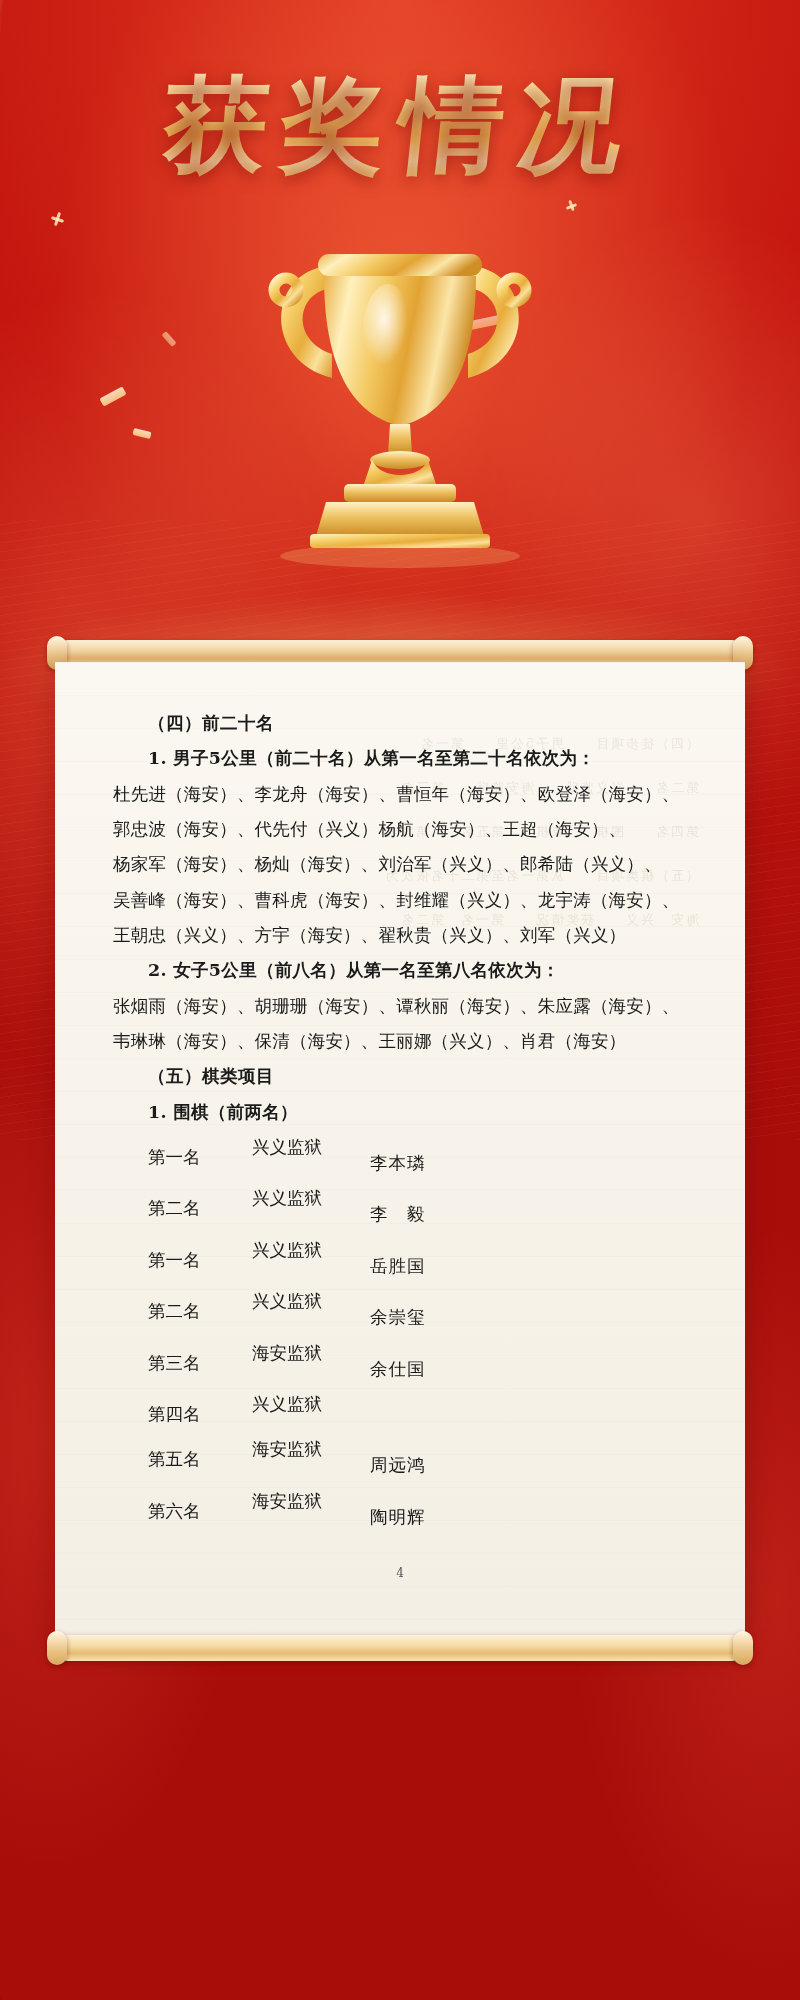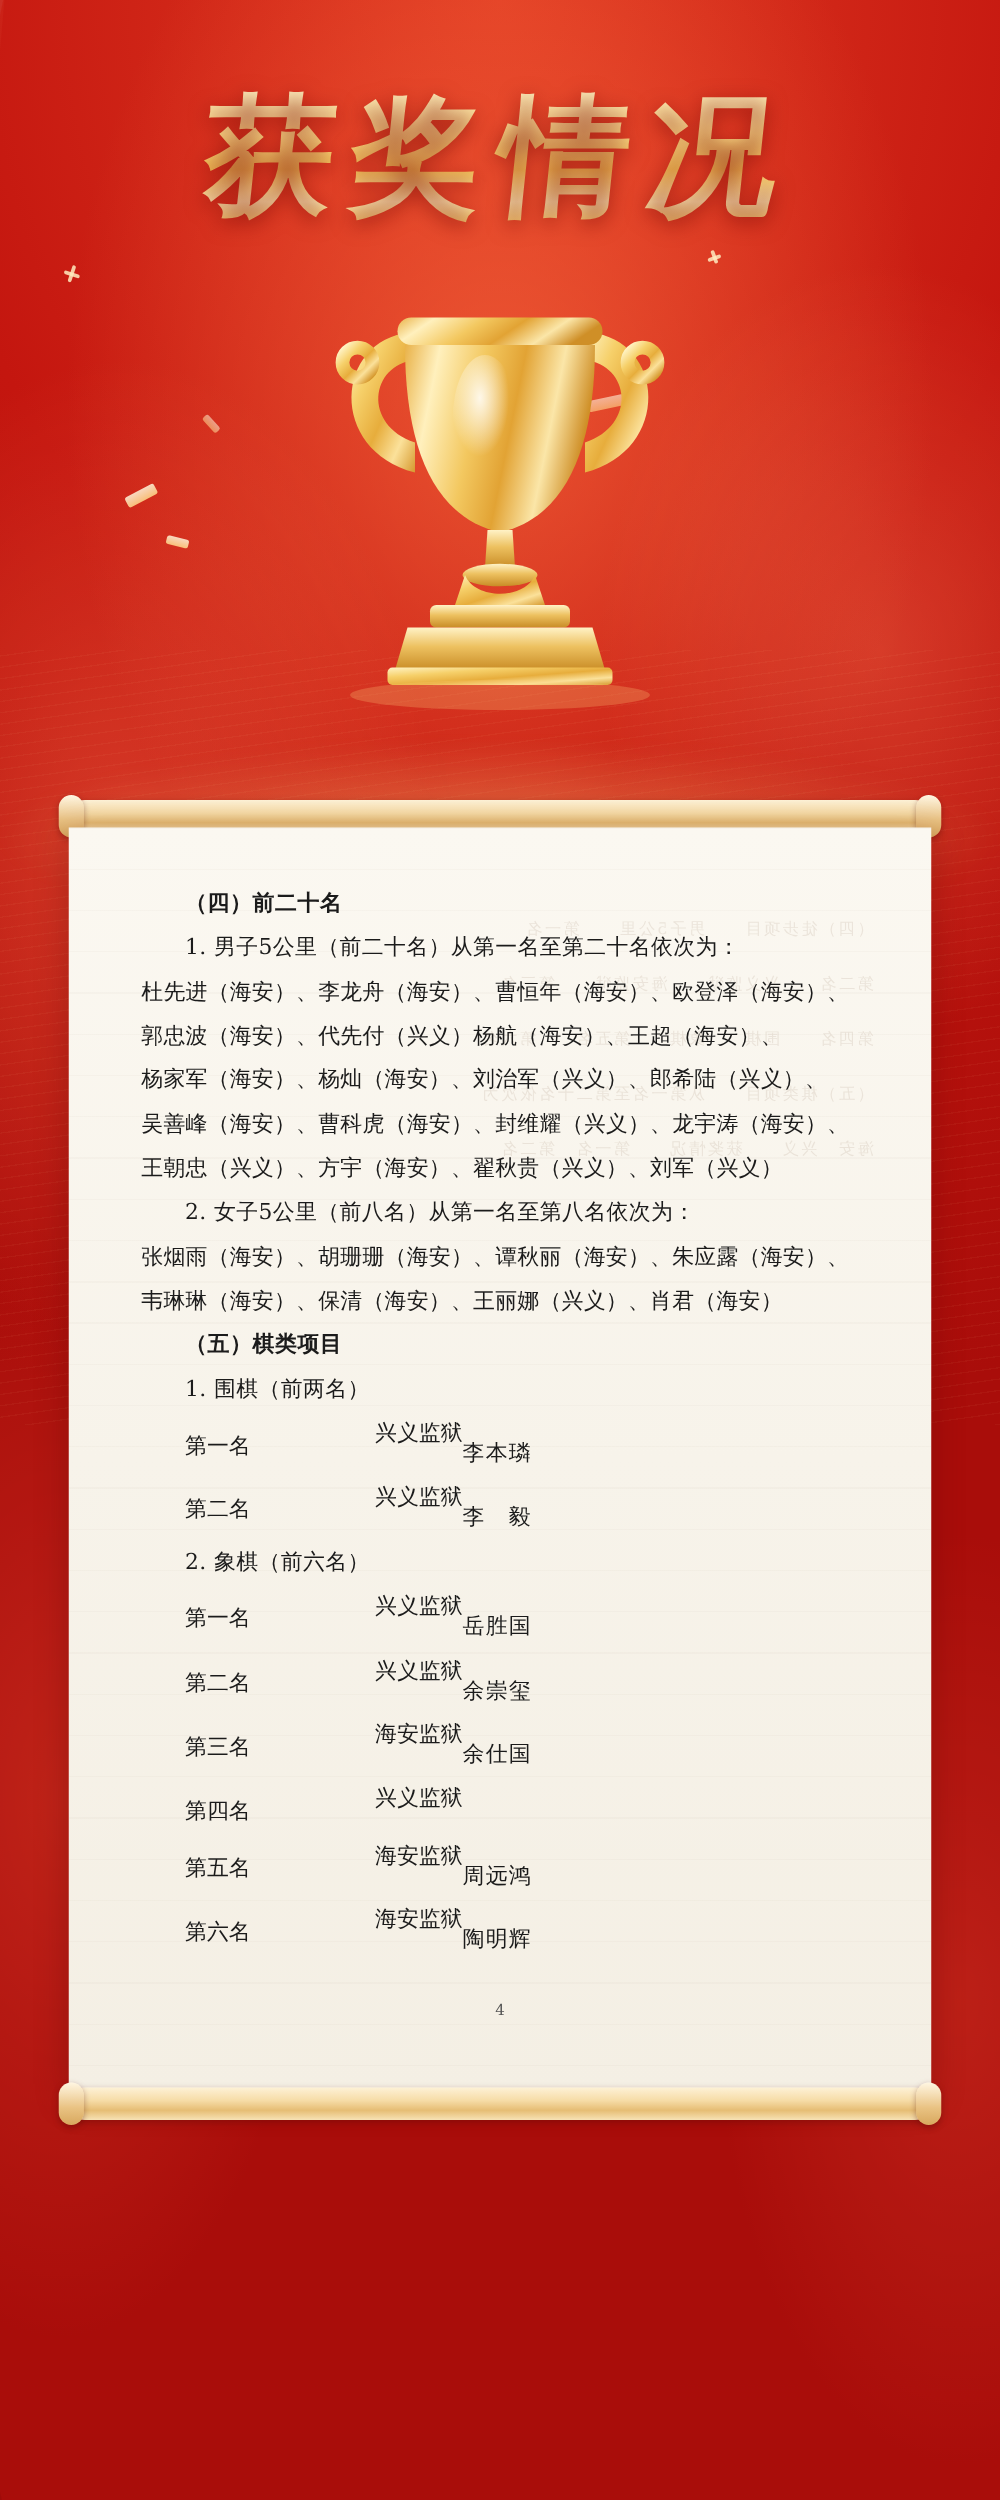--- a/index.html
+++ b/index.html
@@ -183,35 +183,35 @@
     font-family: "DejaVu Serif", "Liberation Serif", serif;
     font-size: 17.5px;
     line-height: 2.02;
   }
   .h-sec {
     font-weight: 700;
     text-indent: 2em;
     letter-spacing: .5px;
   }
   .h-item {
-    font-weight: 400;
+    font-weight: 700;
     text-indent: 2em;
     letter-spacing: .3px;
   }
   .para {
     text-align: justify;
     letter-spacing: .2px;
   }
   .rank-row {
     display: flex;
     text-indent: 0;
     padding-left: 2em;
   }
   .rank-no { width: 104px; flex: 0 0 104px; margin-top: 10px; }
-  .rank-org { width: 118px; flex: 0 0 118px; text-align: right; }
+  .rank-org { width: 118px; flex: 0 0 118px; }
   .rank-name { flex: 1 1 auto; letter-spacing: 1px; margin-top: 16px; }
   .page-num {
     text-align: center;
     font-size: 12px;
     color: #555;
     margin-top: 26px;
     font-family: "DejaVu Serif", "Liberation Serif", serif;
   }
 </style>
 </head>
@@ -319,21 +319,20 @@
         <span class="rank-no">第一名</span>
         <span class="rank-org">兴义监狱</span>
         <span class="rank-name">李本璘</span>
       </div>
       <div class="rank-row">
         <span class="rank-no">第二名</span>
         <span class="rank-org">兴义监狱</span>
         <span class="rank-name">李　毅</span>
       </div>
 
-      <div class="h-item">2. 象棋（前六名）</div>
       <div class="rank-row">
         <span class="rank-no">第一名</span>
         <span class="rank-org">兴义监狱</span>
         <span class="rank-name">岳胜国</span>
       </div>
       <div class="rank-row">
         <span class="rank-no">第二名</span>
         <span class="rank-org">兴义监狱</span>
         <span class="rank-name">余崇玺</span>
       </div>

